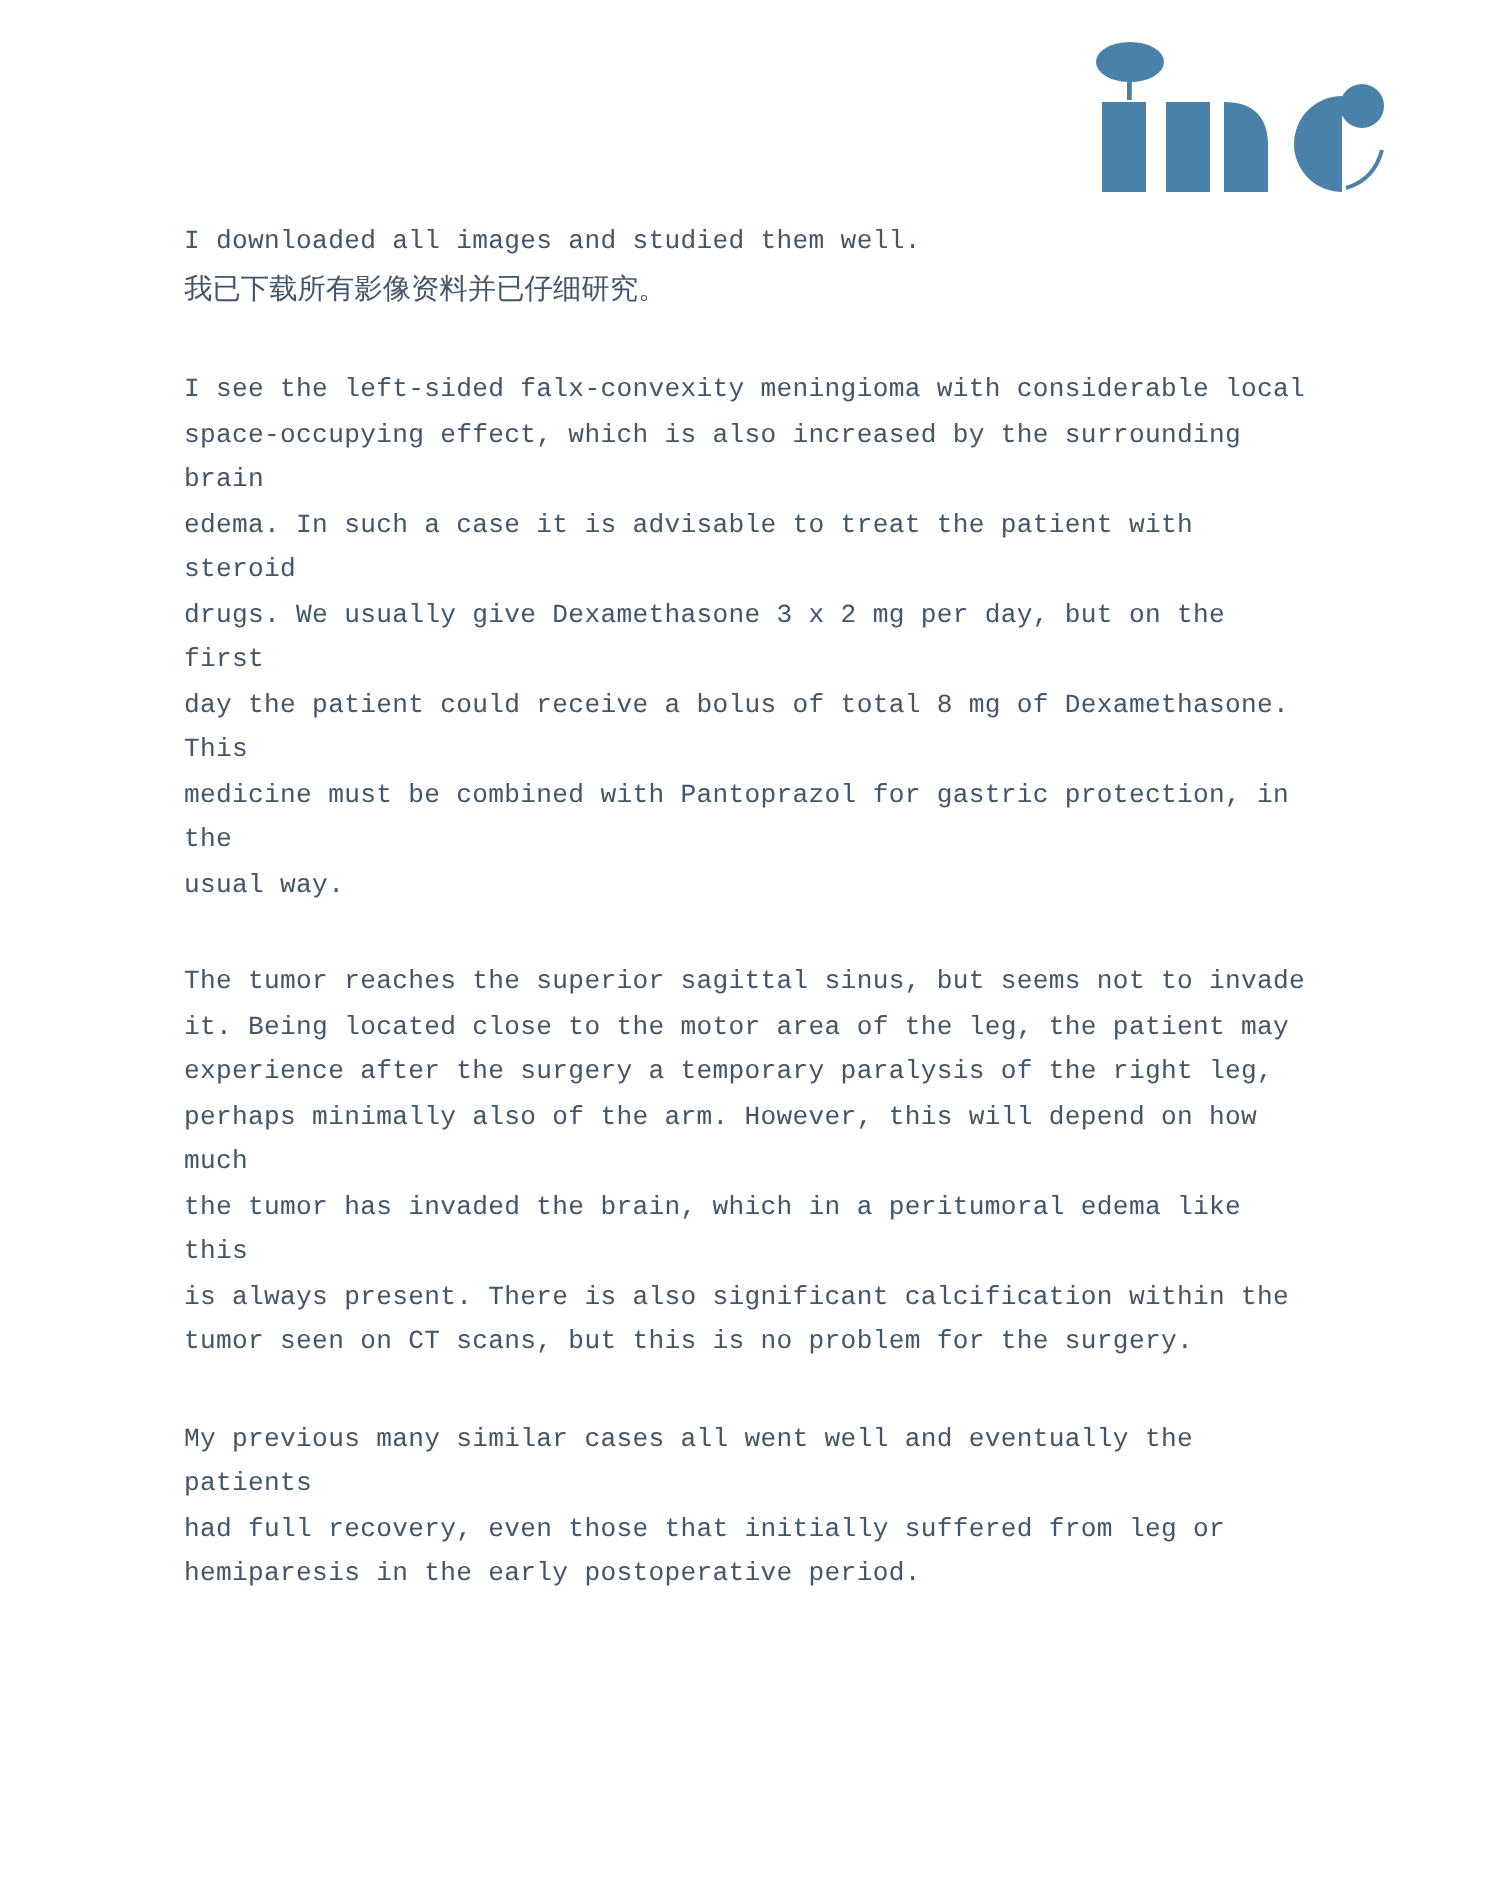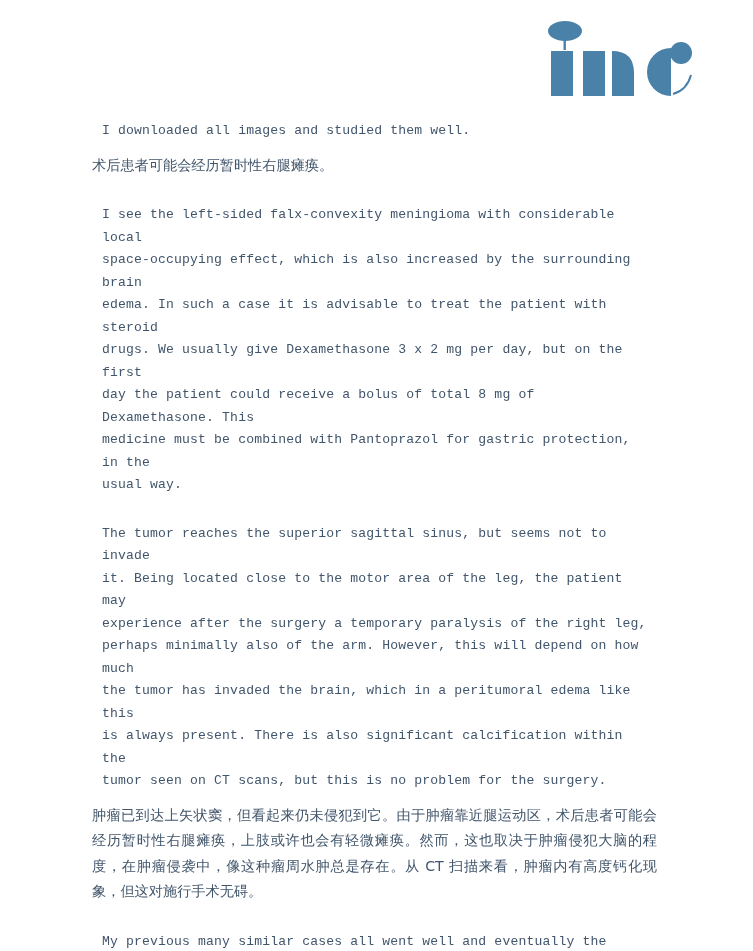--- a/index.html
+++ b/index.html
@@ -45,21 +45,21 @@
     margin-top: 26px;
   }
 
   .en {
     font-family: "Liberation Mono", "DejaVu Sans Mono", monospace;
     font-size: 13.1px;
     line-height: 22.5px;
     letter-spacing: 0.15px;
     color: #41556b;
     white-space: pre-wrap;
-    margin: 10px;
+    margin: 0;
     text-align: left;
   }
   .zh {
     font-family: "DejaVu Sans", "Liberation Sans", sans-serif;
     font-size: 14.2px;
     line-height: 25.5px;
     color: #41556b;
     margin: 0;
     text-align: justify;
     text-justify: inter-character;
@@ -86,42 +86,41 @@
 
       <path d="M 128 74 Q 142 70 146 55" stroke="#4a81a8" stroke-width="2" fill="none"></path>
     </svg>
   </div>
 </div>
 
 <div class="doc">
 
   <div class="para">
     <p class="en">I downloaded all images and studied them well.</p>
-    <p class="zh">术后患者可能会经历暂时性右腿瘫痪。</p>
+    <p class="zh">我已下载所有影像资料并已仔细研究。</p>
   </div>
 
   <div class="para">
     <p class="en">I see the left-sided falx-convexity meningioma with considerable local
 space-occupying effect, which is also increased by the surrounding brain
 edema. In such a case it is advisable to treat the patient with steroid
 drugs. We usually give Dexamethasone 3 x 2 mg per day, but on the first
 day the patient could receive a bolus of total 8 mg of Dexamethasone. This
 medicine must be combined with Pantoprazol for gastric protection, in the
 usual way.</p>
   </div>
 
   <div class="para">
     <p class="en">The tumor reaches the superior sagittal sinus, but seems not to invade
 it. Being located close to the motor area of the leg, the patient may
 experience after the surgery a temporary paralysis of the right leg,
 perhaps minimally also of the arm. However, this will depend on how much
 the tumor has invaded the brain, which in a peritumoral edema like this
 is always present. There is also significant calcification within the
 tumor seen on CT scans, but this is no problem for the surgery.</p>
-    <p class="zh">肿瘤已到达上矢状窦，但看起来仍未侵犯到它。由于肿瘤靠近腿运动区，术后患者可能会经历暂时性右腿瘫痪，上肢或许也会有轻微瘫痪。然而，这也取决于肿瘤侵犯大脑的程度，在肿瘤侵袭中，像这种瘤周水肿总是存在。从 CT 扫描来看，肿瘤内有高度钙化现象，但这对施行手术无碍。</p>
   </div>
 
   <div class="para">
     <p class="en">My previous many similar cases all went well and eventually the patients
 had full recovery, even those that initially suffered from leg or
 hemiparesis in the early postoperative period.</p>
 
   </div>
 
 </div>

